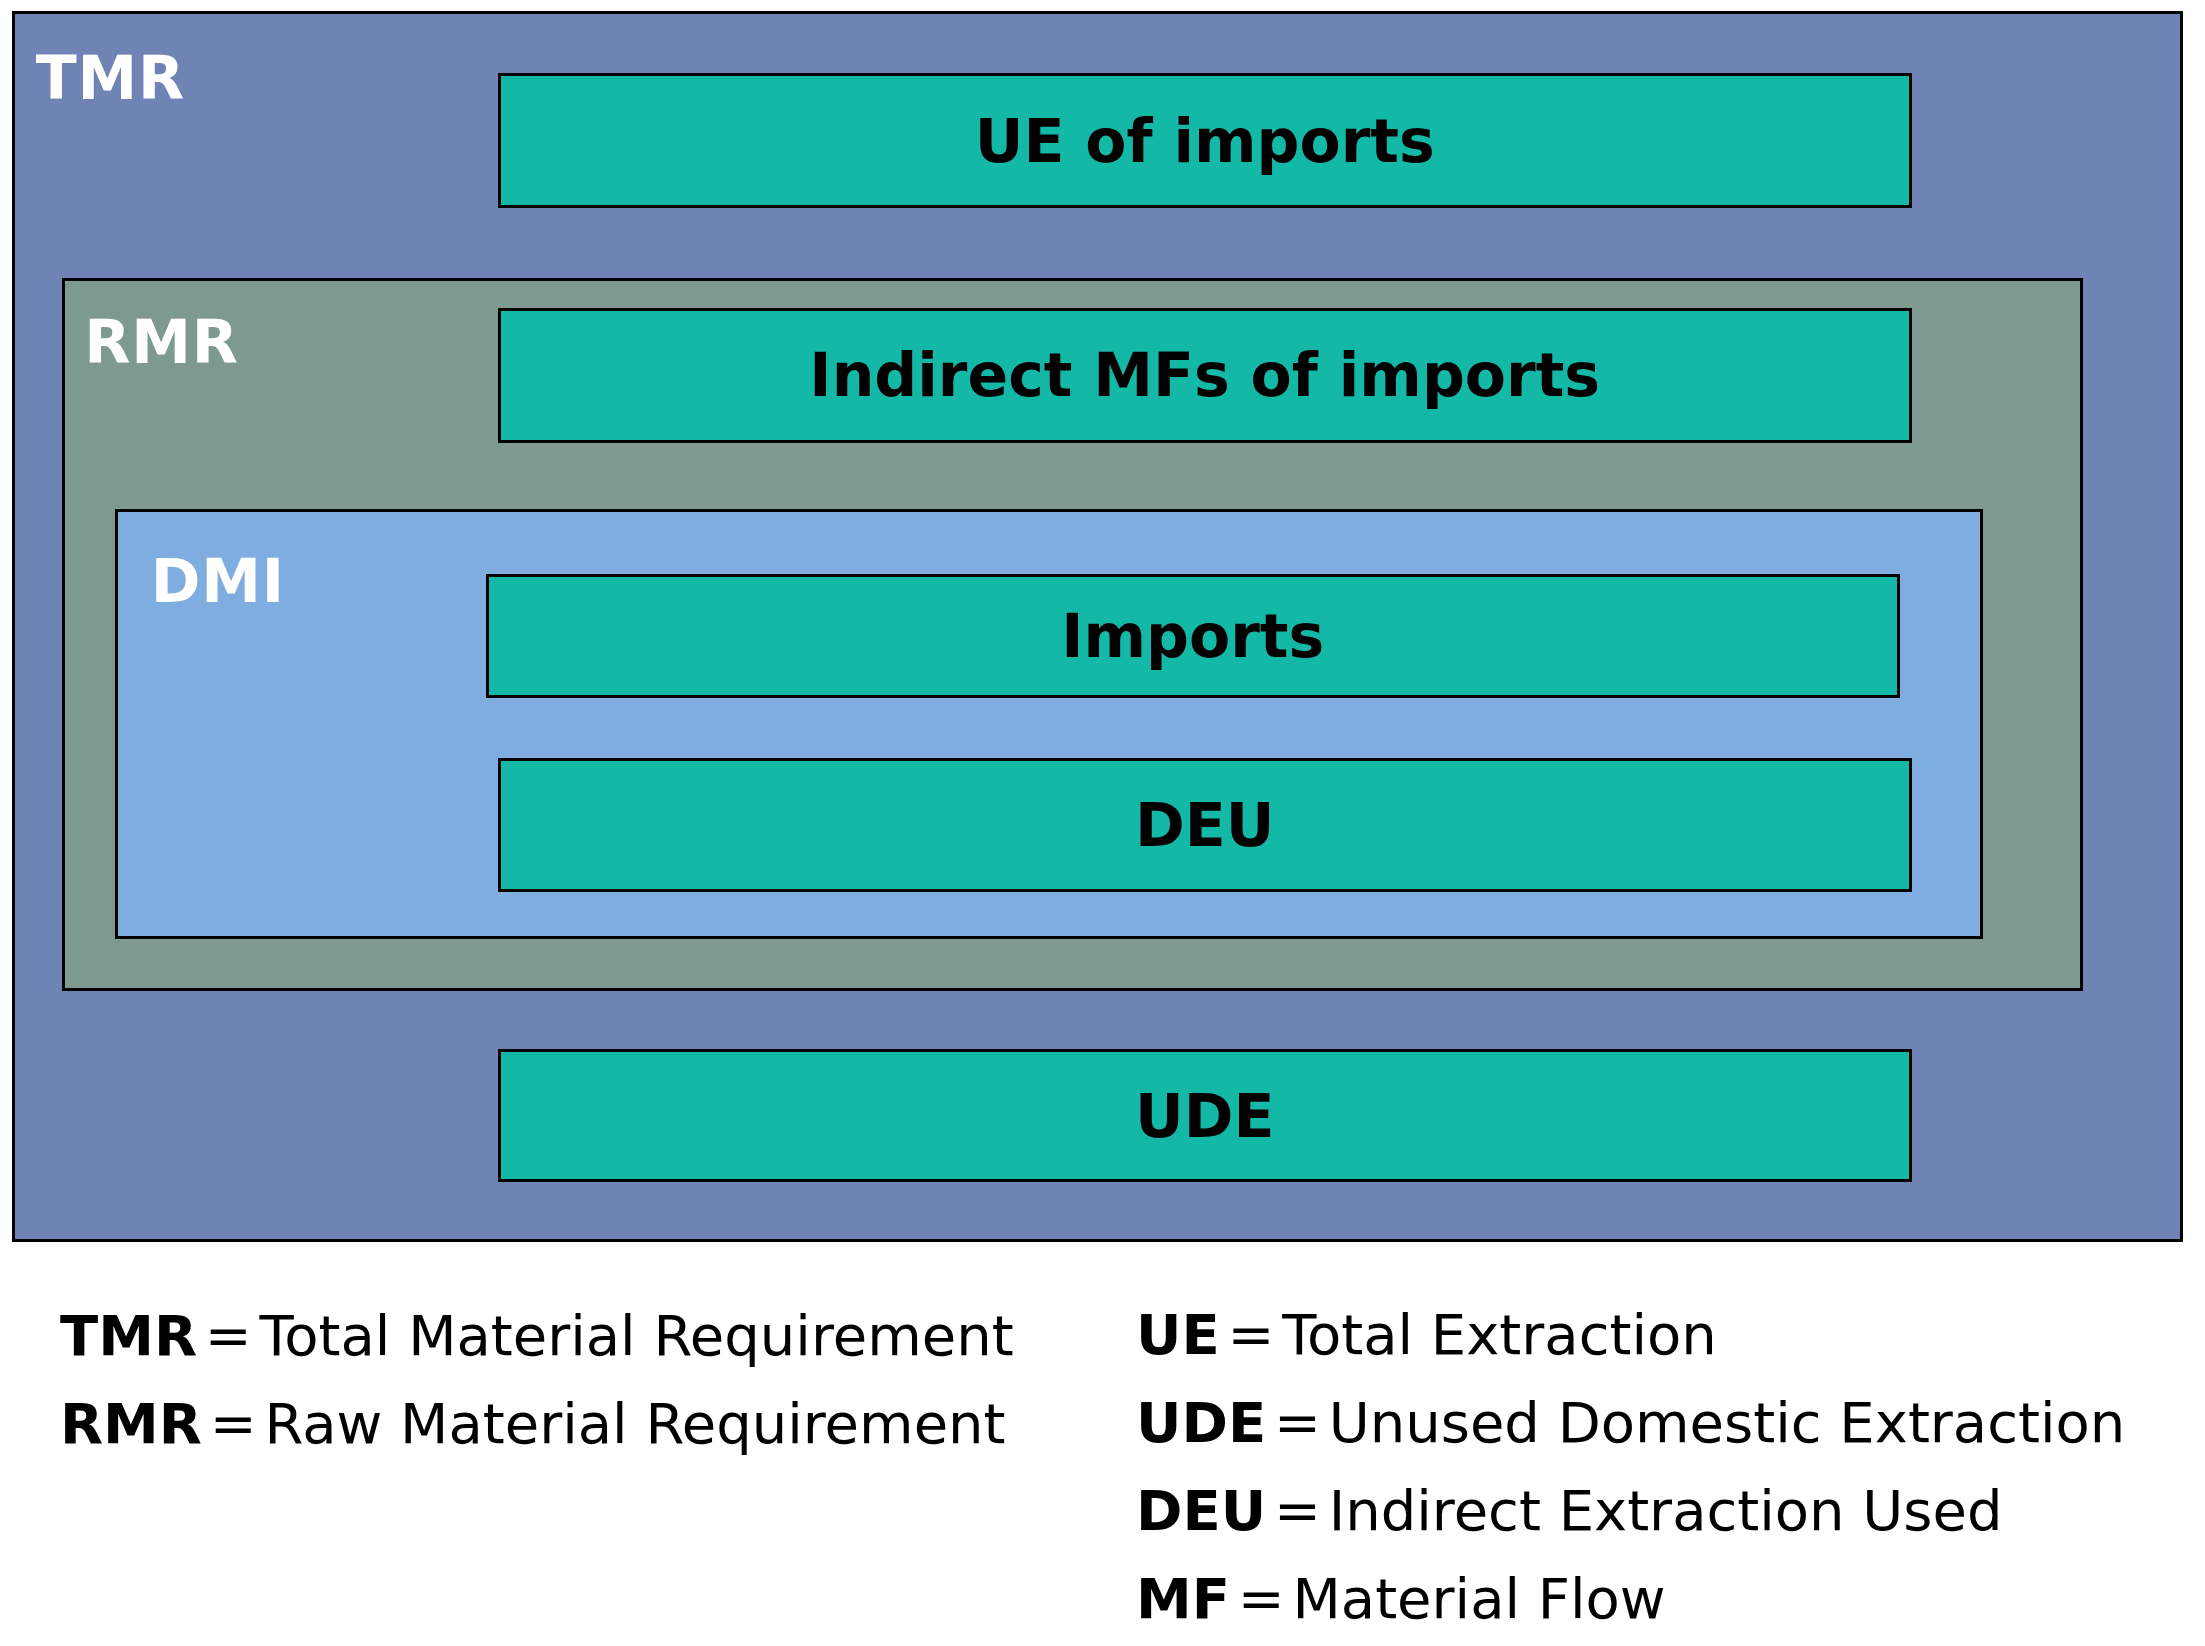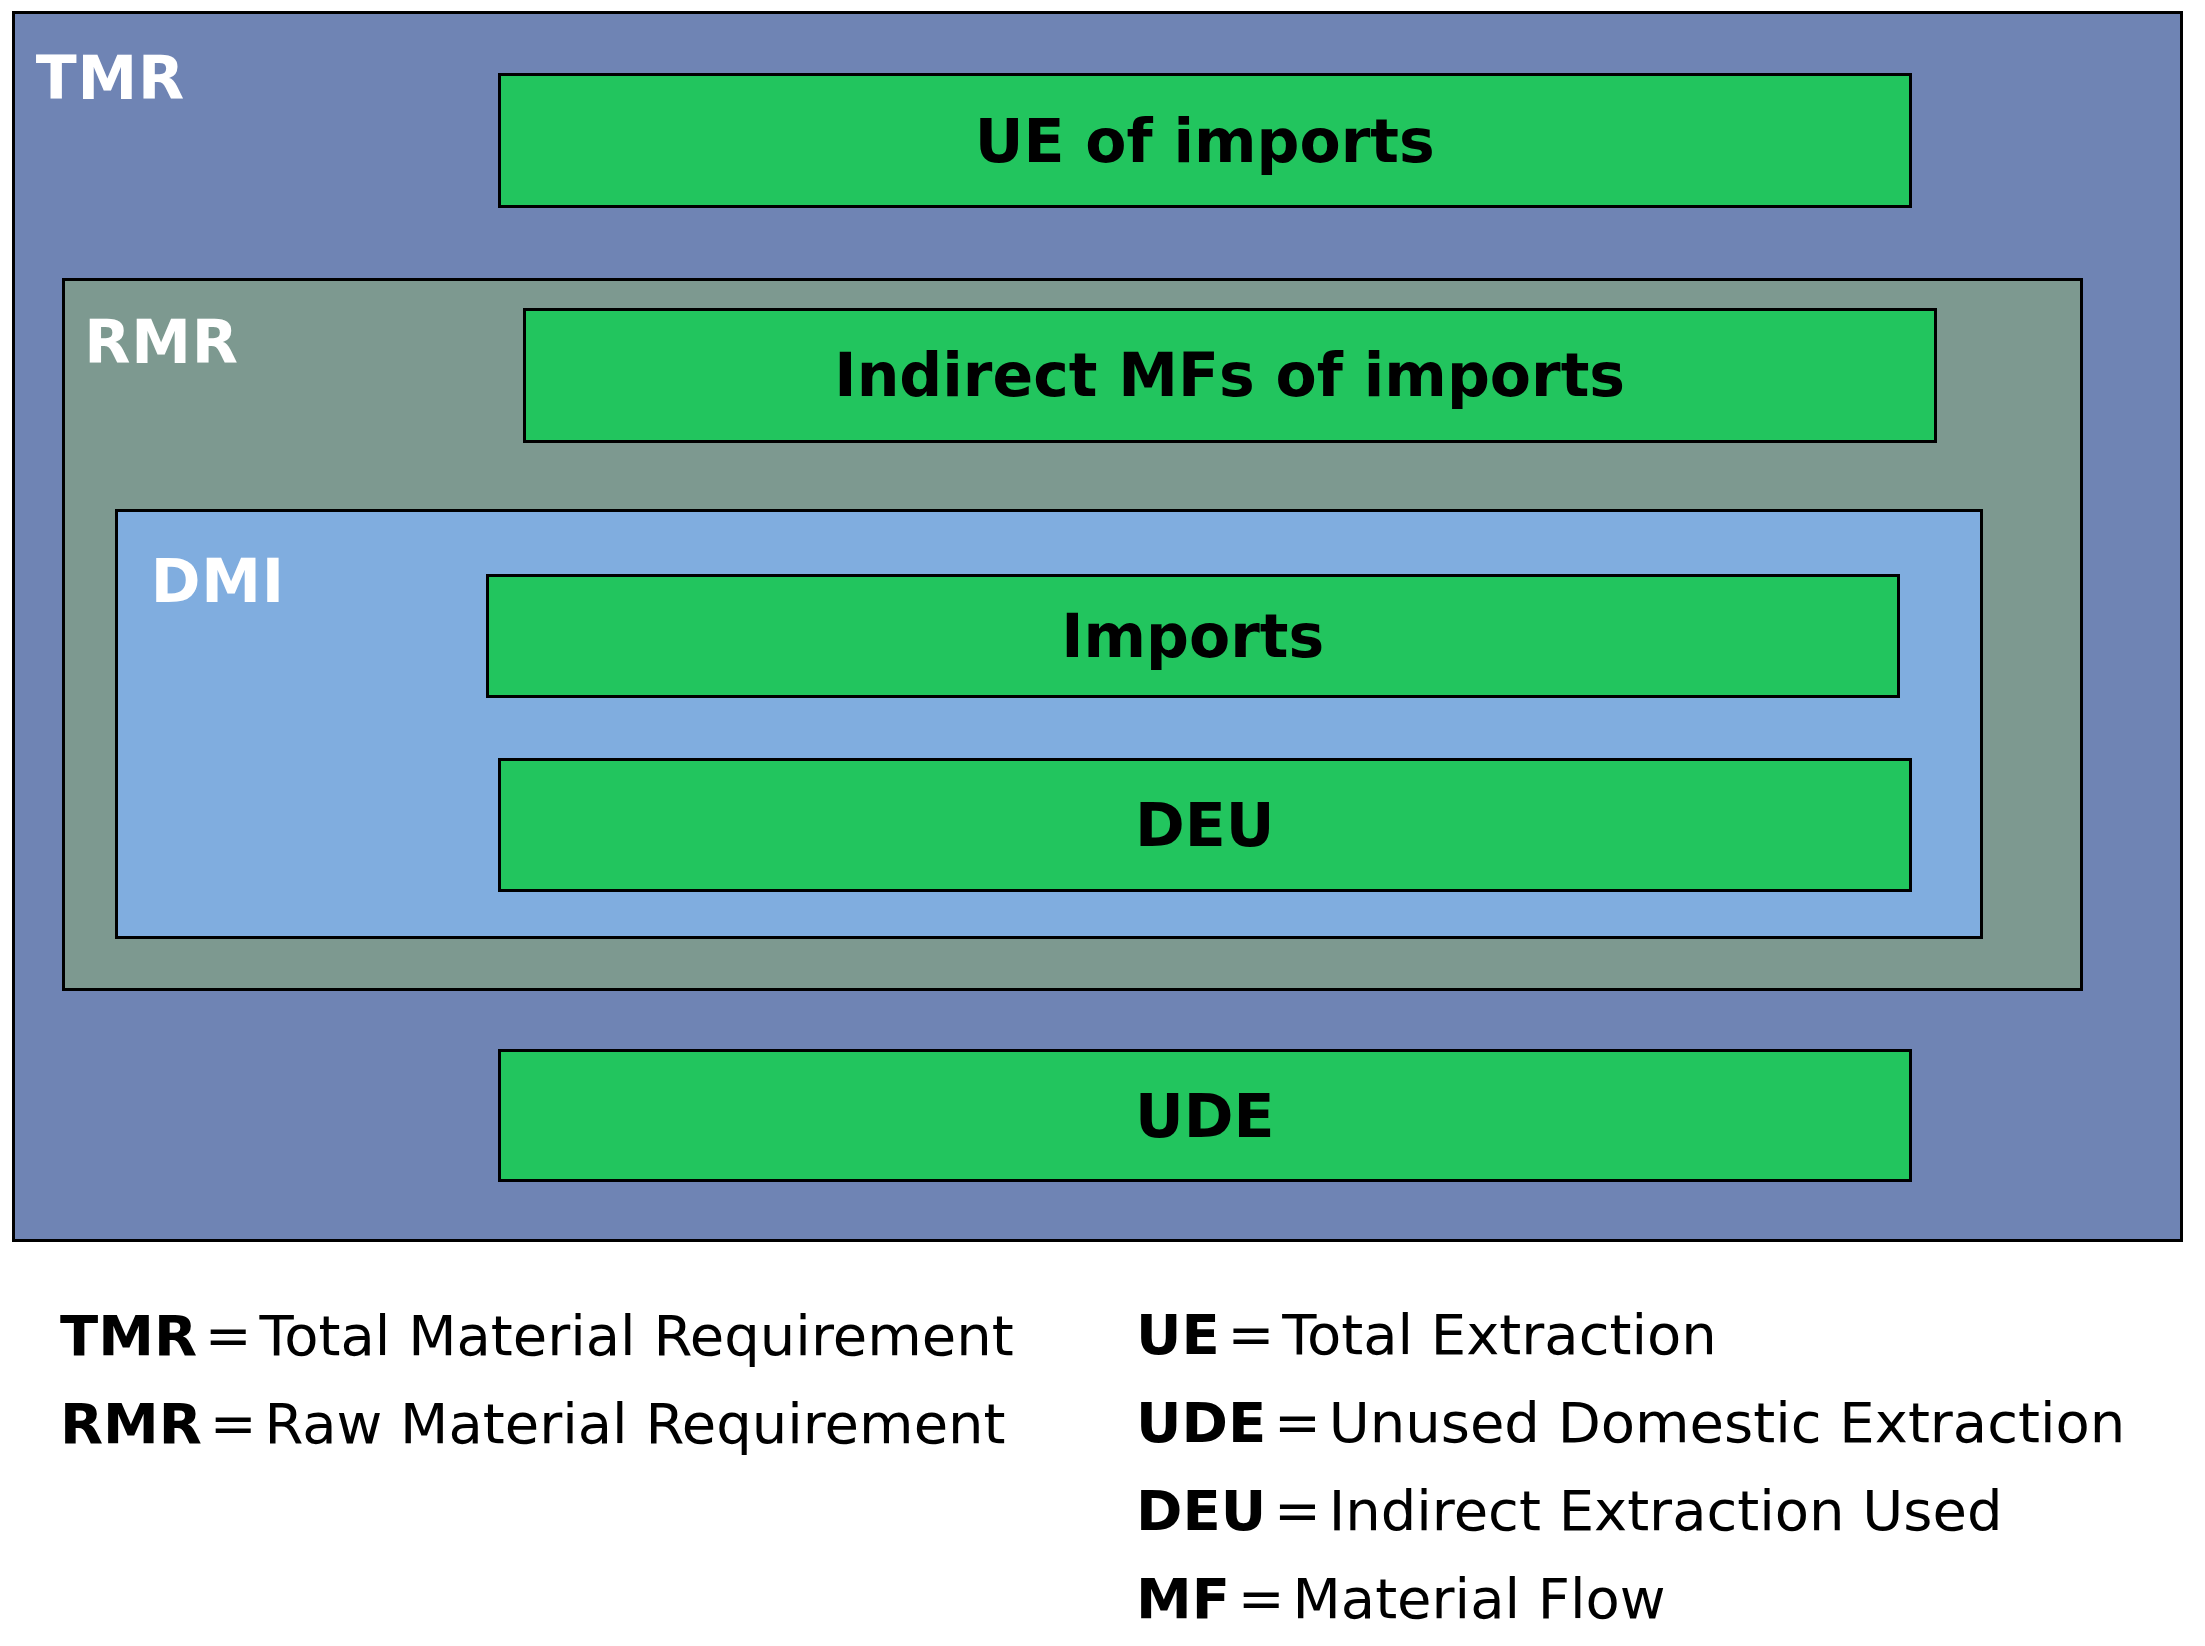--- a/index.html
+++ b/index.html
@@ -48,36 +48,36 @@
     line-height: 1;
     letter-spacing: 0.8px;
   }
   .zone-tmr > .zone-label { left: 21px; top: 34px; }
   .zone-rmr > .zone-label { left: 19.6px; top: 31px; }
   .zone-dmi > .zone-label { left: 33px; top: 39px; }
 
   
   .item-box {
     width: 1414px;
-    background: #22c55e;
+    background: #14b8a6;
     border: 3.1px solid #000000;
     display: flex;
     align-items: center;
     justify-content: center;
   }
   .item-box .item-label {
     color: #000000;
     font-weight: bold;
     font-size: 60px;
     line-height: 1;
     white-space: nowrap;
   }
   
   .box-ue      { left: 483px; top: 59px;   height: 135px; }  
-  .box-indmf   { left: 458px; top: 26.6px;   height: 135px; }  
+  .box-indmf   { left: 433px; top: 26.6px;   height: 135px; }  
   .box-imports { left: 368px; top: 62px;   height: 124px; }  
   .box-deu     { left: 380px; top: 246px;  height: 134px; }  
   .box-ude     { left: 483px; top: 1035px; height: 133px; }  
 
   
   .legend-col {
     position: absolute;
     color: #000000;
     font-size: 56px;
     line-height: 88px;

